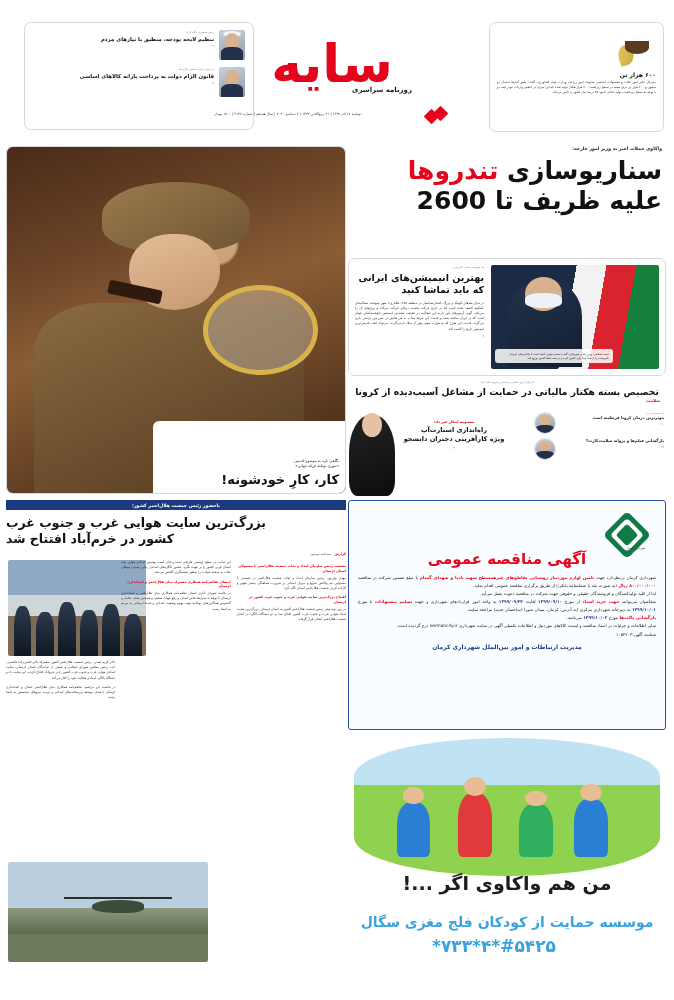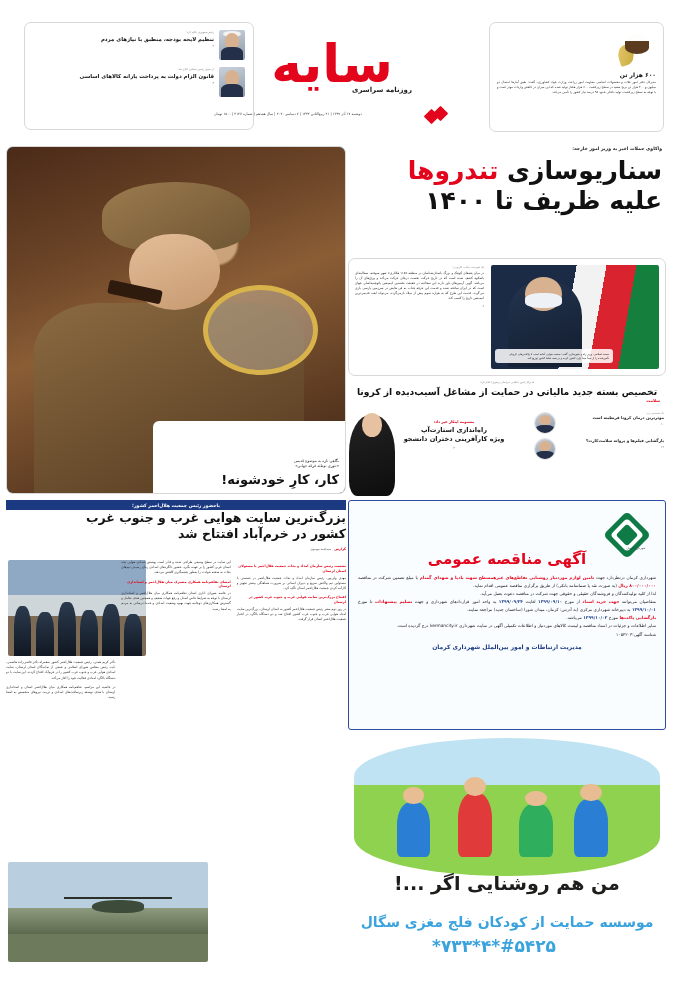--- a/index.html
+++ b/index.html
@@ -100,22 +100,22 @@
   .hero-cap { position:absolute; right:6px; bottom:6px; width:176px; text-align:right; direction:rtl; }
   .hero-cap-over { font-size:3.8px; color:#2a2a2a; line-height:1.5; }
   .hero-cap-head { font-size:13px; font-weight:bold; color:#111; margin-top:3px; }
   .hero-cap-wrap { position:absolute; right:0; bottom:0; width:192px; height:72px;
                    background:#fff; border-top-left-radius:6px; }
 
   
   .hilal { position:absolute; left:6px; top:500px; width:340px; }
   .hilal-band { background:#1b3a82; color:#fff; font-size:4.6px; font-weight:bold;
                 text-align:center; padding:2.5px 0; }
-  .hilal-head { font-size:12.5px; font-weight:bold; color:#111; text-align:right;
-                line-height:1.3; }
+  .hilal-head { font-size:12.5px; font-weight:bold; color:#111; text-align:left;
+                line-height:1.3; margin-top:5px; }
   .byline { display:flex; align-items:center; justify-content:flex-start; gap:3px;
             margin-top:4px; padding-left:6px; }
   .byline-name { font-size:2.9px; color:#444; }
   .byline-mark { font-size:3.4px; color:#e3051b; font-weight:bold; }
 
   .hilal-cols { position:absolute; left:6px; top:560px; width:340px; height:300px;
                 display:flex; gap:6px; direction:rtl; }
   .hcol { flex:1; }
   .sub-red { font-size:3.4px; font-weight:bold; color:#e3051b; margin:4px 0 2px;
              text-align:right; line-height:1.4; }
@@ -273,43 +273,44 @@
       </div>
       <div class="rice-head">۶۰۰ هزار تن</div>
       <div class="tiny rtl" style="text-align:justify">مدیرکل دفتر امور غلات و محصولات اساسی معاونت امور زراعت وزارت جهاد کشاورزی، گفت: طبق آمارها امسال دو میلیون و ۴۰۰ هزار تن برنج سفید در سطح زیرکشت ۶۰۰ هزار هکتار تولید شده که این میزان در کاهش واردات موثر است و با توجه به سطح زیرکشت، تولید داخلی حدود ۹۵ درصد نیاز کشور را تأمین می‌کند.</div>
     </div>
   </div>
 
   <div class="lead">
     <div class="lead-kicker">واکاوی حملات اخیر به وزیر امور خارجه:</div>
     <div class="lead-head">
       <span>سناریوسازی </span><span class="hl">تندروها</span><br>
-      <span>علیه ظریف تا ۱۴۰۰</span>
+      <span>علیه ظریف تا 2600</span>
     </div>
   </div>
 
   <div class="anim-box">
     <div class="anim-img">
       <div class="ph flagphoto">
           <span class="person"></span>
           <span class="head"></span>
           <span class="mask"></span>
         </div>
       <div class="anim-cap">محمد اسلامی، وزیر راه و شهرسازی گفت: صنعت هوایی آماده است تا واکسن‌های کرونای تأمین‌شده را از مبدأ مبدأ وارد کشور کرده و در همه نقاط کشور توزیع کند.</div>
     </div>
     <div class="anim-txt">
       <div class="teaser-over rtl">یک فهرست جذاب کارتونی؛</div>
+      <div class="anim-head">بهترین انیمیشن‌های ایرانی که باید تماشا کنید</div>
       <div class="body-col">در میان یقه‌های کوچک و بزرگ باستان‌شناسان در منطقه «۱۱۵ هکتاری» شهر سوخته، سفالینه‌ای باشکوه کشف شده است که در تاریخ حرکت نخست درجای حرکت می‌کند و ورق‌های آن را می‌بلعد. گویی آرموزهای باور دارند این سفالینه در حقیقت نخستین انیمیشن با‌توجه‌به‌اصلی جهان است که در ایران ساخته شده و قدمت این حرفه جذاب به فن هایش در سرزمین پارسی بازی می‌گردد. قدمت این طرح که به هزاره سوم پیش از میلاد بازمی‌گردد، می‌تواند لقب قدیمی‌ترین انیمیشن تاریخ را کسب کند.</div>
       <div class="teaser-pg rtl">۸</div>
     </div>
   </div>
 
   <div class="tax">
     <div class="teaser-over center">مدیرکل امور مالیاتی خراسان رضوی اعلام کرد:</div>
-    <div class="tax-head">تخصیص بسته جدید مالیاتی در حمایت از مشاغل آسیب‌دیده از کرونا</div>
+    <div class="tax-head">تخصیص بسته هکتار مالیاتی در حمایت از مشاغل آسیب‌دیده از کرونا</div>
   </div>
   <div style="position:absolute; right:14px; top:398px; font-size:4px; color:#e3051b; font-weight:bold;">سلامت</div>
 
   <div class="mini-list">
     <div class="mini-item">
       <div class="mini-txt">
         <div class="mini-over">یک متخصص برتر:</div>
         <div class="mini-head">موثرترین درمان کرونا قرنطینه است</div>
         <div class="teaser-pg">۱۰</div>
       </div>
@@ -455,18 +456,18 @@
             <i></i>
           </span>
         <span class="kid g" style="left:54%;height:38%">
             <i></i>
           </span>
         <span class="kid" style="left:72%;height:42%">
             <i></i>
           </span>
       </div>
     </div>
-    <div class="segal-slogan">من هم روشنایی اگر ...!</div>
+    <div class="segal-slogan">من هم واکاوی اگر ...!</div>
     <div class="segal-org">موسسه حمایت از کودکان فلج مغزی سگال</div>
     <div class="segal-num">#۵۴۲۵*۴*۷۳۳*</div>
   </div>
 
 </div>
 
 </body></html>

